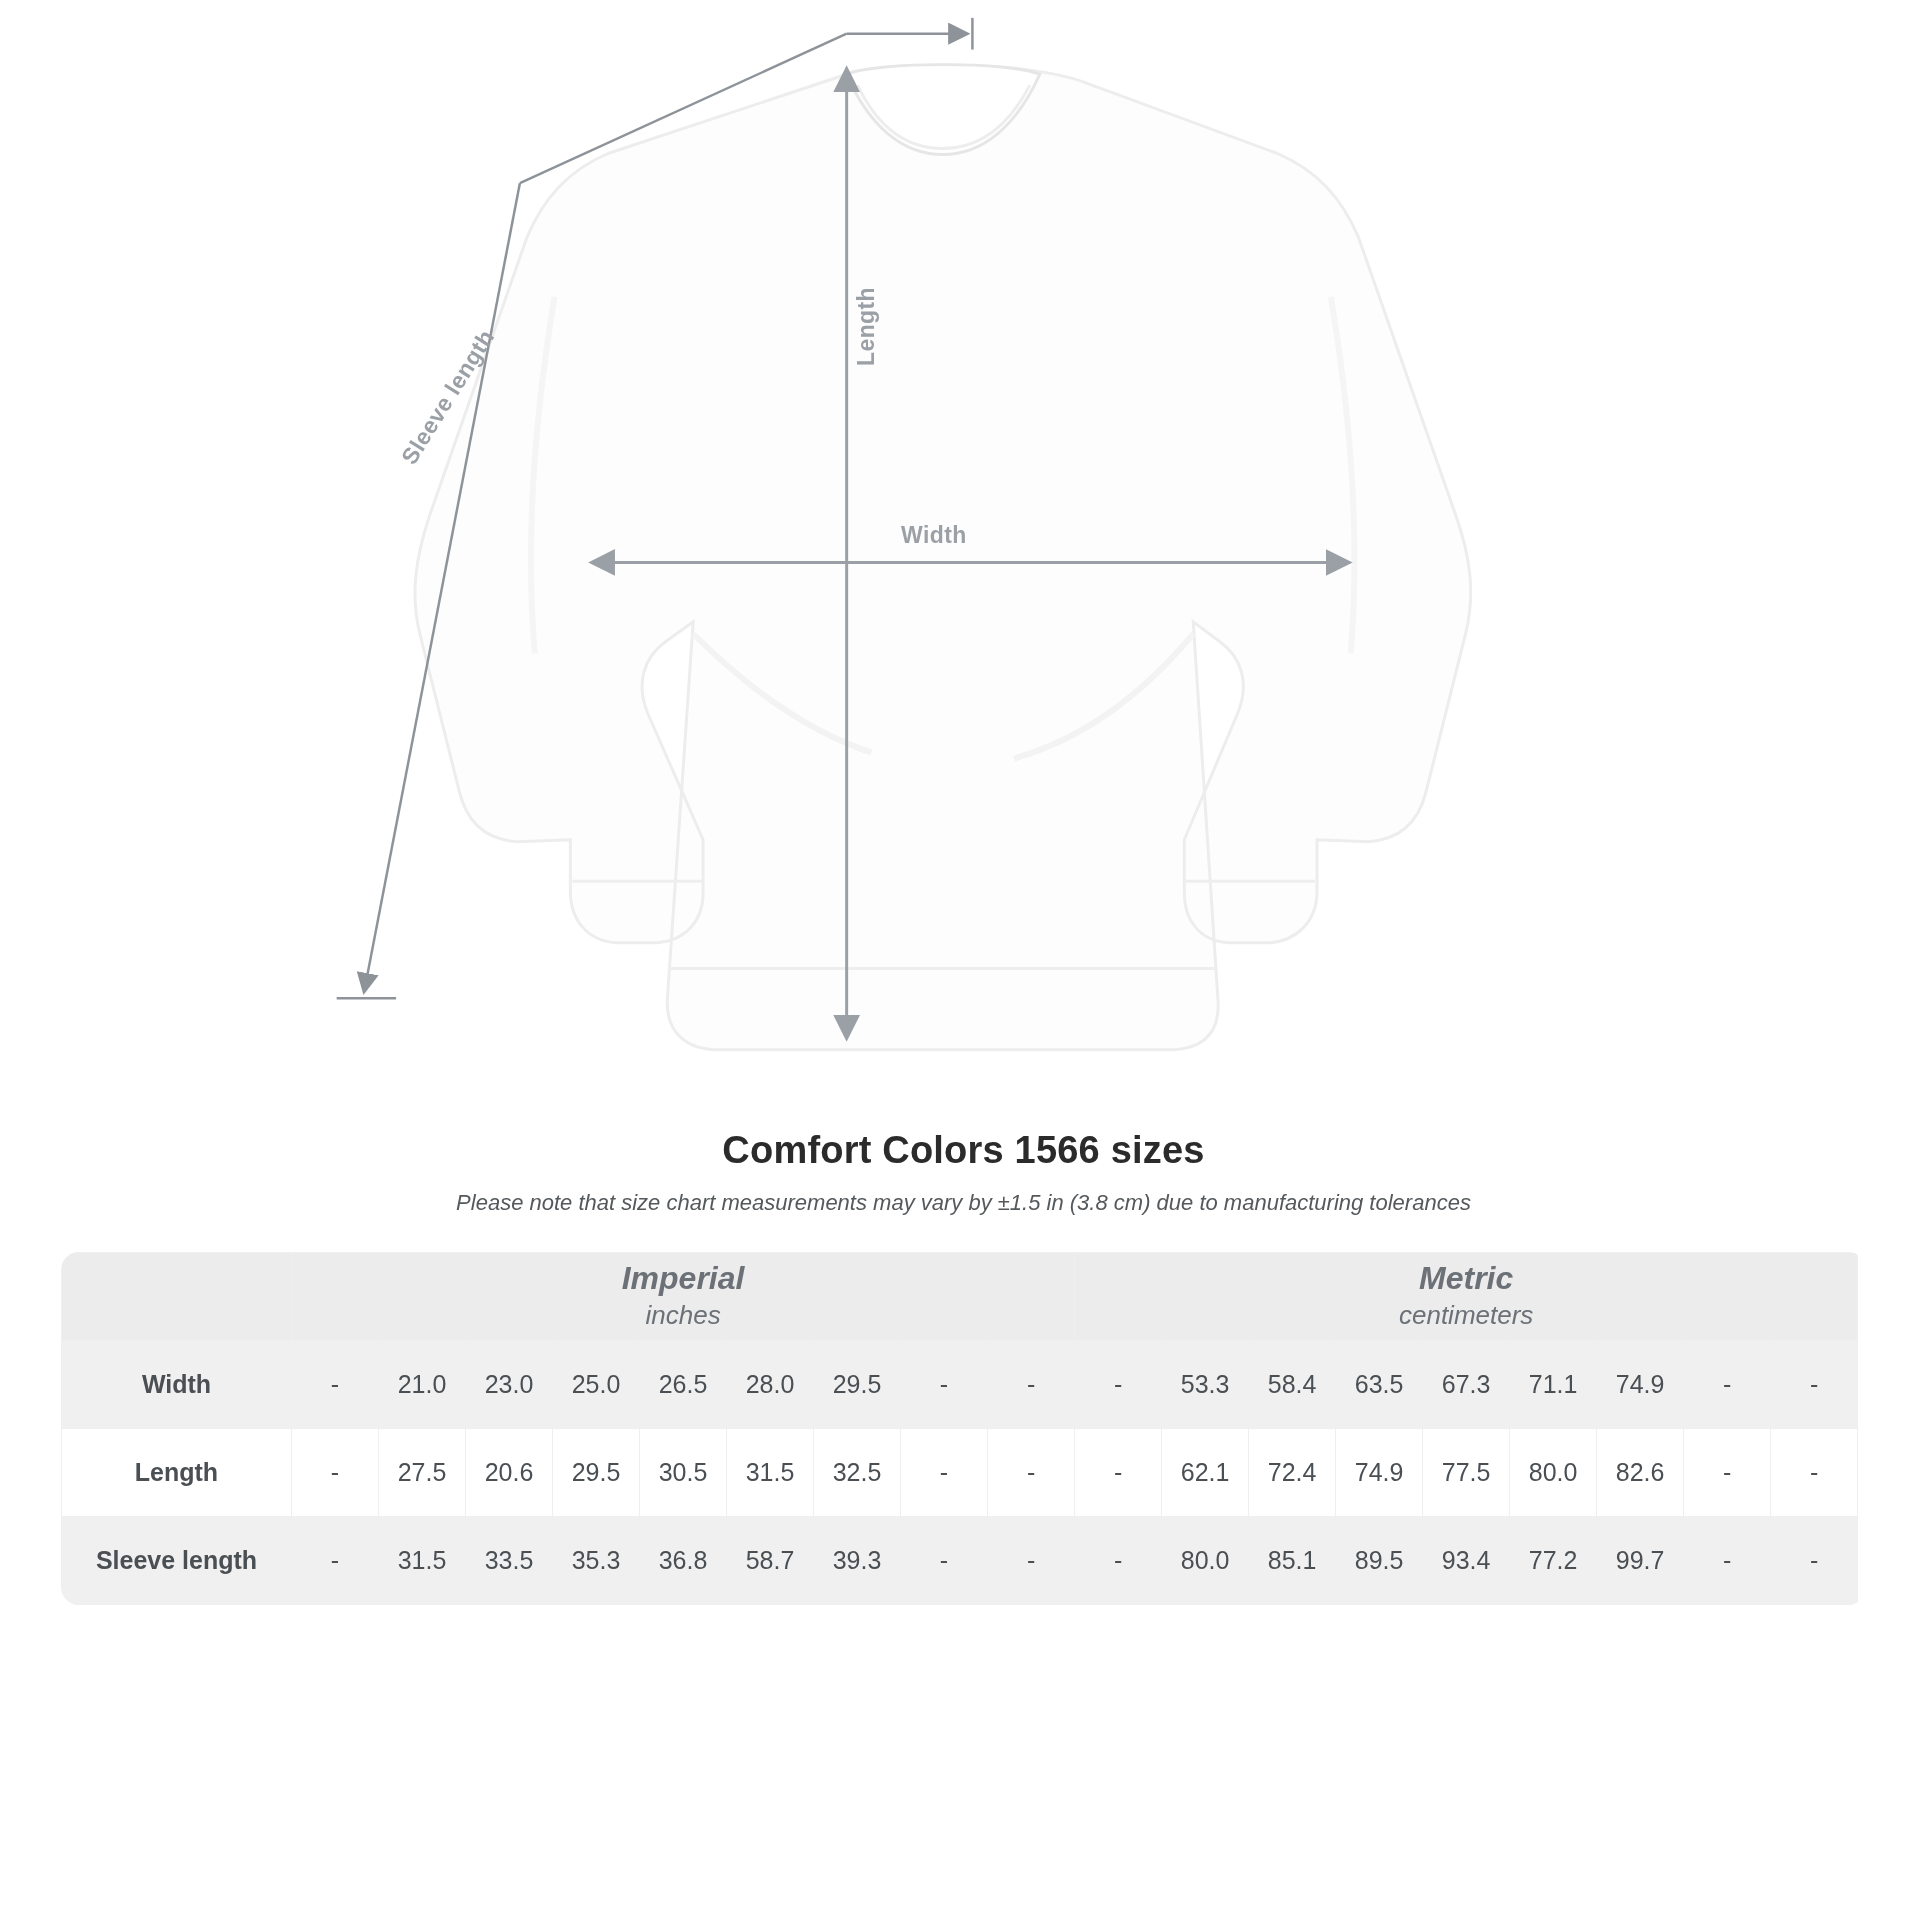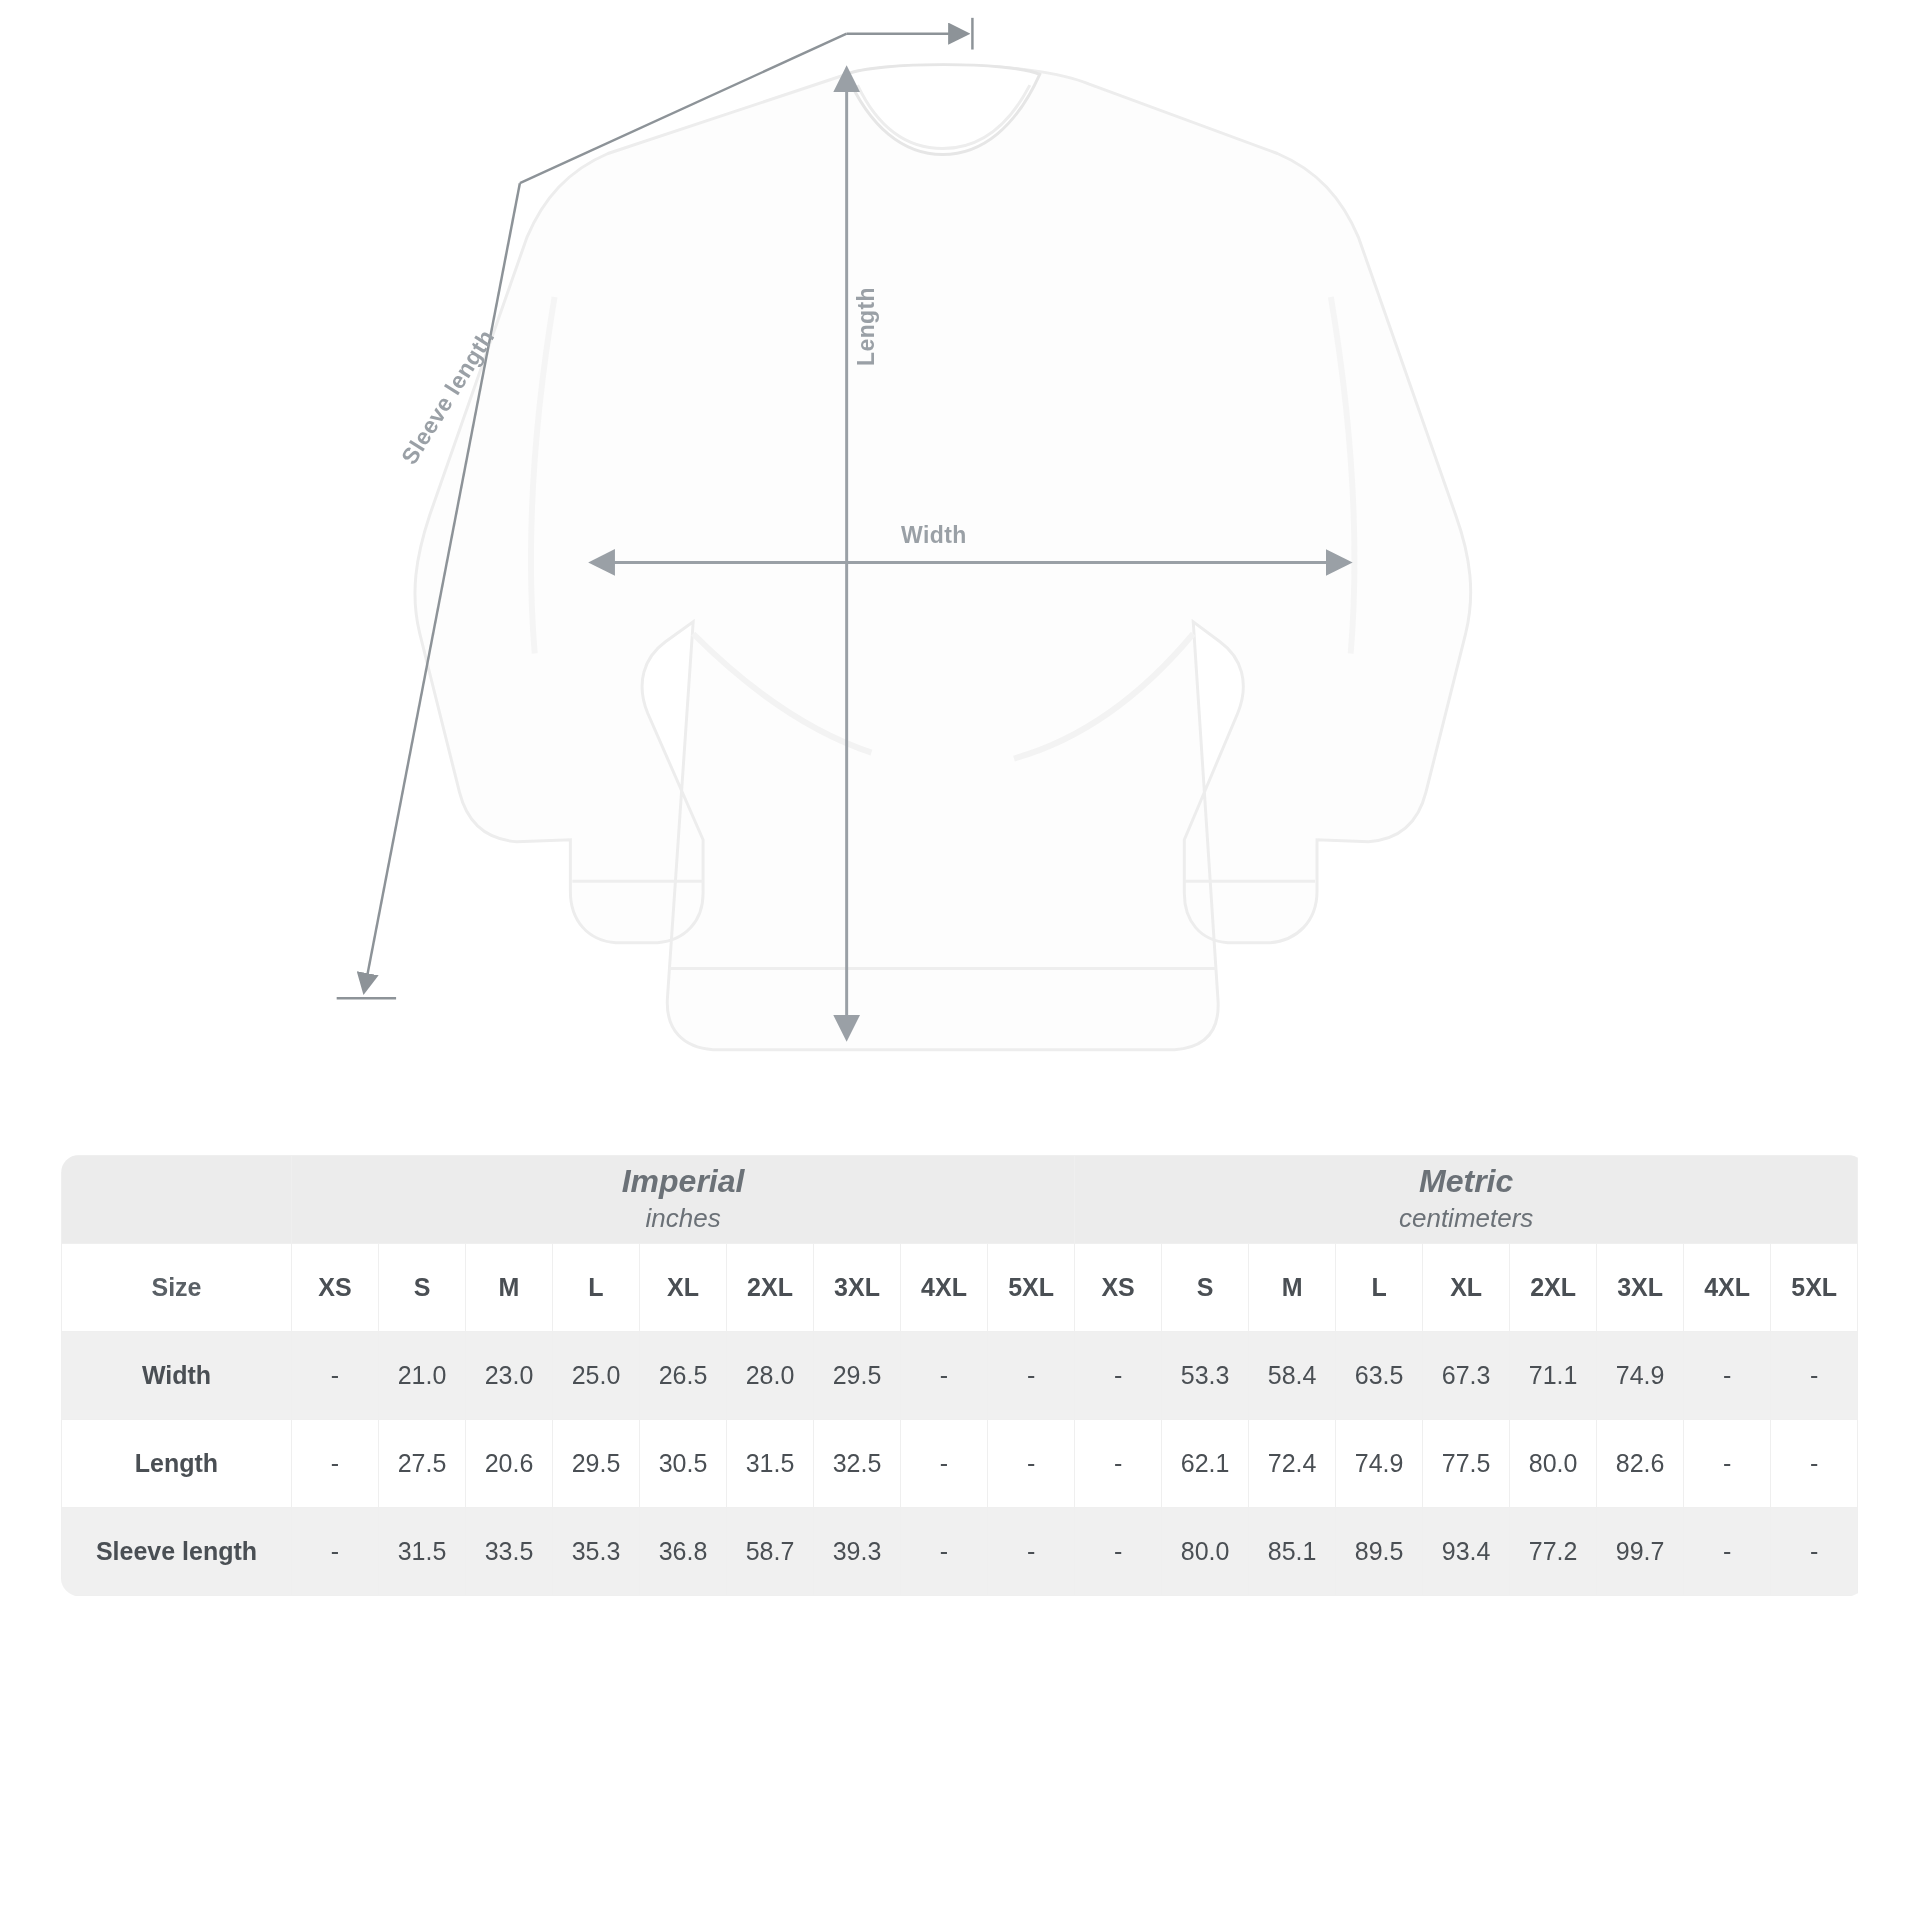--- a/index.html
+++ b/index.html
@@ -227,20 +227,24 @@
         <line x1="525" y1="185" x2="368" y2="1000" stroke="#8d9398" stroke-width="2.5" marker-end="url(#arrThin)"></line>
         <line x1="340" y1="1008" x2="400" y2="1008" stroke="#8d9398" stroke-width="2.5"></line>
       </g>
     </svg>
 
     <div class="dim-label width-label">Width</div>
     <div class="dim-label length-label">Length</div>
     <div class="dim-label sleeve-label">Sleeve length</div>
   </div>
 
+  <div class="title-block">
+    <h1 class="chart-title">Comfort Colors 1566 sizes</h1>
+    <p class="chart-note">Please note that size chart measurements may vary by ±1.5 in (3.8 cm) due to manufacturing tolerances</p>
+  </div>
 
   <div class="table-wrap">
     <table class="size-table">
       <colgroup>
         <col class="first-col">
         <col class="data-col">
           <col class="data-col">
           <col class="data-col">
           <col class="data-col">
           <col class="data-col">
@@ -264,41 +268,20 @@
           <td colspan="9">
             <div class="unit-sys">Imperial</div>
             <div class="unit-sub">inches</div>
           </td>
           <td colspan="9">
             <div class="unit-sys">Metric</div>
             <div class="unit-sub">centimeters</div>
           </td>
         </tr>
 
-        <tr class="hdr-row">
-          <td class="corner">Size</td>
-          <td>XS</td>
-          <td>S</td>
-          <td>M</td>
-          <td>L</td>
-          <td>XL</td>
-          <td>2XL</td>
-          <td>3XL</td>
-          <td>4XL</td>
-          <td>5XL</td>
-          <td>XS</td>
-          <td>S</td>
-          <td>M</td>
-          <td>L</td>
-          <td>XL</td>
-          <td>2XL</td>
-          <td>3XL</td>
-          <td>4XL</td>
-          <td>5XL</td>
-        </tr>
 
         <tr class="shade">
           <td class="row-label">Width</td>
           <td>-</td>
           <td>21.0</td>
           <td>23.0</td>
           <td>25.0</td>
           <td>26.5</td>
           <td>28.0</td>
           <td>29.5</td>

